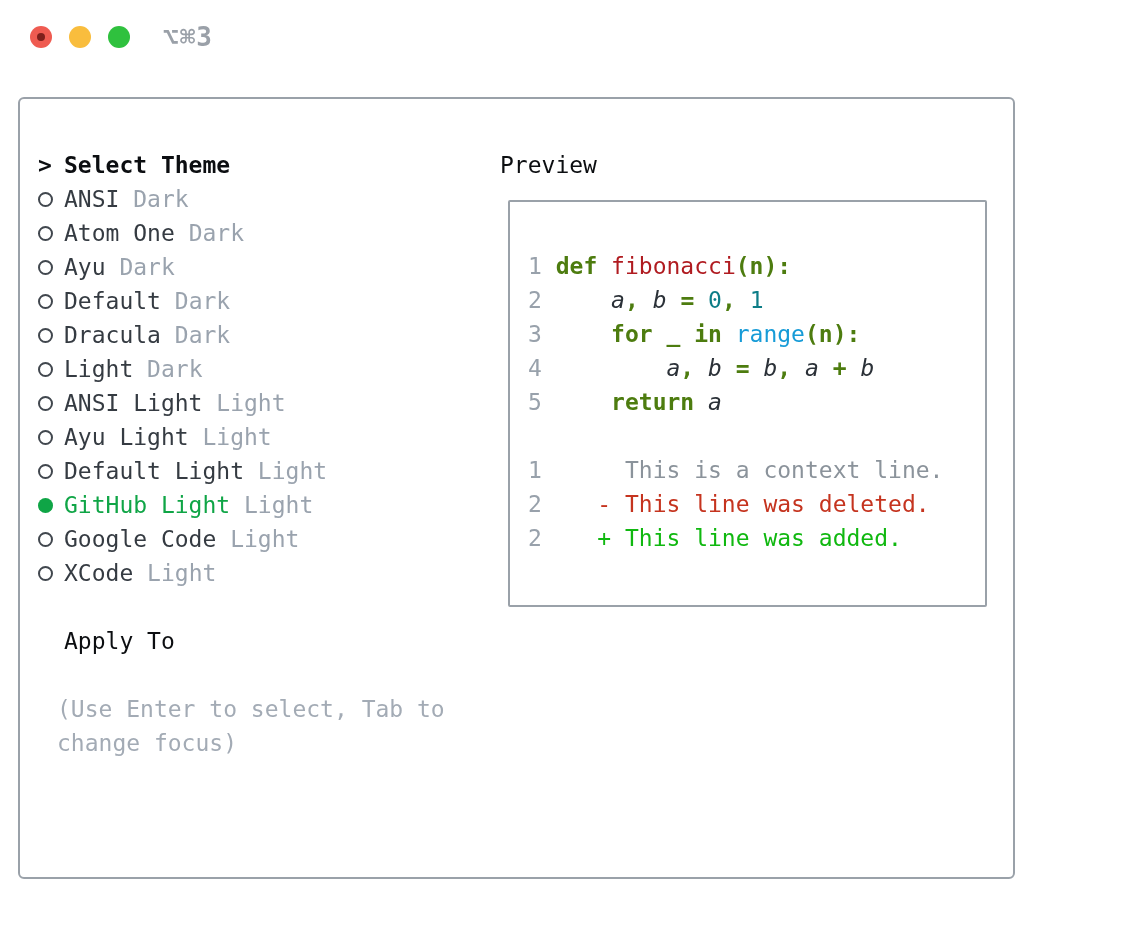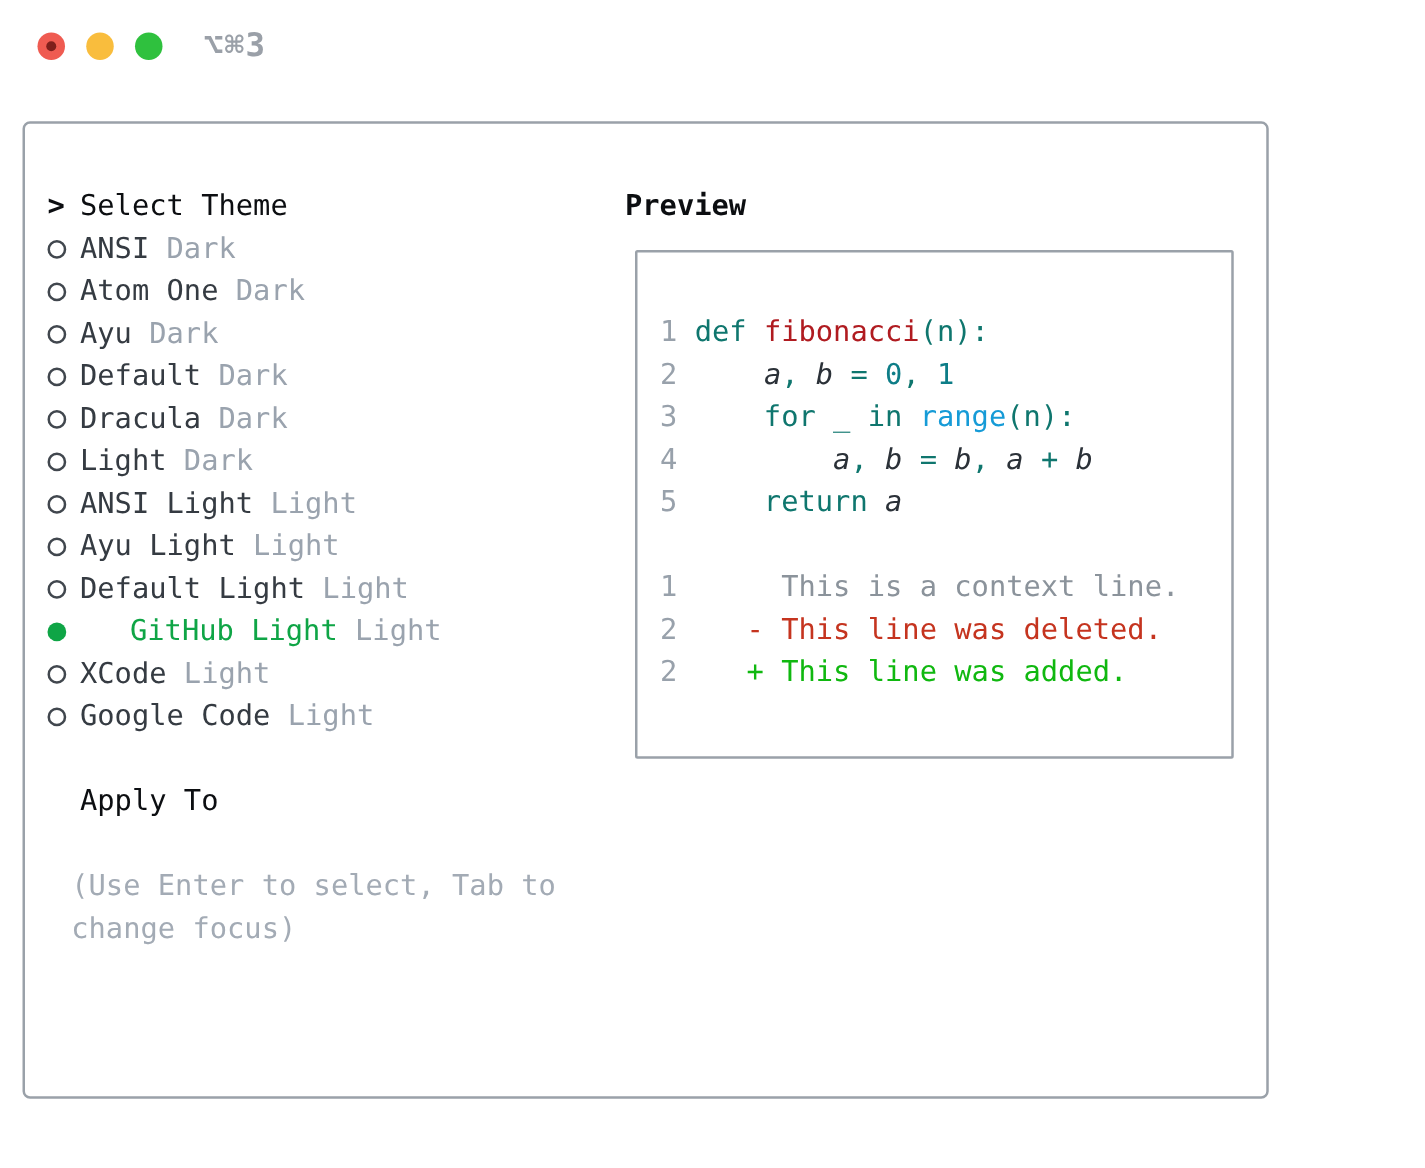--- a/index.html
+++ b/index.html
@@ -25,36 +25,36 @@
     border:2px solid var(--border-gray);border-radius:6px;background:#ffffff;
   }
   
   .listcol{position:absolute;left:18px;top:49px;width:412px;font-size:23px;}
   .row{display:flex;align-items:center;height:34px;}
   .markercell{width:26px;display:flex;align-items:center;flex:0 0 auto;}
   .radio{width:11px;height:11px;border:2.5px solid #41474e;border-radius:50%;}
   .radio.sel{width:15px;height:15px;border:none;background:var(--accent-green);}
   .prompt{font-weight:bold;color:var(--heading-black);}
   .lbl{white-space:pre;color:var(--text-dark);}
-  .hdrlbl{font-weight:normal;color:var(--heading-black);}
-  .nm.selnm{color:var(--accent-green);margin-left:40px;}
+  .hdrlbl{font-weight:bold;color:var(--heading-black);}
+  .nm.selnm{color:var(--accent-green);}
   .variant{color:var(--muted-gray);}
   .gap{height:34px;}
   .applyhdr{color:var(--heading-black);}
   .hint{color:var(--hint-gray);line-height:34px;white-space:pre-wrap;margin-left:19px;}
   
-  .previewtitle{position:absolute;left:480px;top:49px;height:34px;line-height:34px;font-size:23px;font-weight:bold;color:var(--heading-black);}
+  .previewtitle{position:absolute;left:480px;top:49px;height:34px;line-height:34px;font-size:23px;font-weight:normal;color:var(--heading-black);}
   .pbox{
     position:absolute;left:488px;top:101px;width:479px;height:407px;box-sizing:border-box;
     border:2px solid var(--border-gray);border-radius:2px;background:#ffffff;
   }
   .code{position:absolute;left:18px;top:47px;font-size:23px;}
   .cline{white-space:pre;height:34px;line-height:34px;}
   .tk-lineno{color:var(--lineno-gray);}
-  .tk-plain{color:#0f766e;}
+  .tk-plain{color:#4d7c0f;font-weight:bold;}
   .tk-func{color:var(--function-red);text-align:center;}
   .tk-num{color:var(--number-teal);}
   .tk-builtin{color:var(--builtin-blue);}
   .tk-var{color:#2b3138;font-style:italic;}
   .tk-ctx{color:var(--context-gray);}
   .tk-del{color:var(--deleted-red);}
   .tk-add{color:var(--added-green);}
 </style>
 </head>
 <body>
@@ -137,27 +137,27 @@
           <div class="row">
             <span class="markercell">
               <span class="radio sel"></span>
             </span>
             <span class="lbl"><span class="nm selnm">GitHub Light</span><span class="variant"> Light</span></span>
           </div>
           <div class="row">
             <span class="markercell">
               <span class="radio"></span>
             </span>
-            <span class="lbl"><span class="nm">XCode</span><span class="variant"> Light</span></span>
+            <span class="lbl"><span class="nm">Google Code</span><span class="variant"> Light</span></span>
           </div>
           <div class="row">
             <span class="markercell">
               <span class="radio"></span>
             </span>
-            <span class="lbl"><span class="nm">Google Code</span><span class="variant"> Light</span></span>
+            <span class="lbl"><span class="nm">XCode</span><span class="variant"> Light</span></span>
           </div>
         </div>
 
       <div class="gap"></div>
 
       <div class="row">
         <span class="markercell"></span>
         <span class="lbl applyhdr">Apply To</span>
       </div>
 

